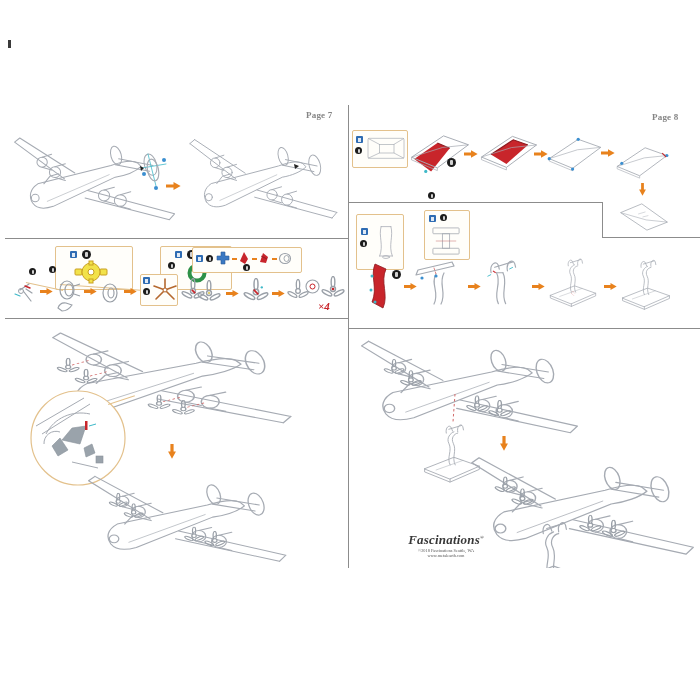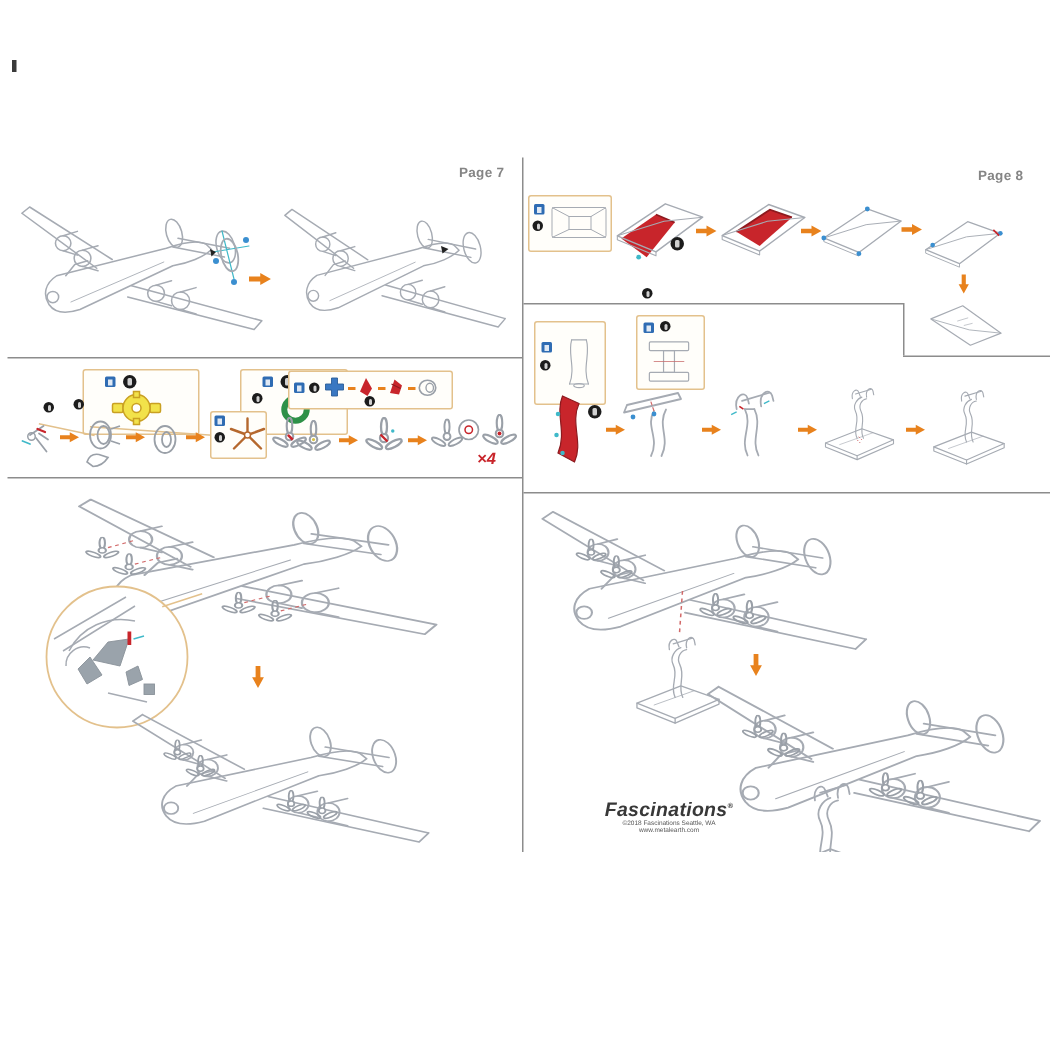--- a/index.html
+++ b/index.html
@@ -1,18 +1,18 @@
 <!DOCTYPE html>
 <html style="--arrow-orange: #E8821D; --accent-red: #C8252B; --badge-blue: #2F6CB3; --badge-black: #1C1C1C; --callout-tan: #E3C18C; --line-art: #A6ABB3; --attach-blue: #3B8FD0; --cyan-mark: #3FB9C9; --part-yellow: #F2E24A; --part-green: #2E9148; --part-brown: #B5682E; --divider-gray: #8C8C8C; --page-label-gray: #858585;"><head>
 <meta charset="utf-8">
 <style>
   *{margin:0;padding:0;box-sizing:border-box}
   html,body{background:#fff}
   #canvas{position:relative;width:700px;height:568px;background:#ffffff;
-          font-family:Liberation Sans, sans-serif;overflow:hidden}
+          font-family:Liberation Serif, serif;overflow:hidden}
   .abs{position:absolute}
   .line{position:absolute;background:var(--divider-gray,#8c8c8c)}
   .page-label{position:absolute;font-size:9px;font-weight:bold;color:var(--page-label-gray,#858585);letter-spacing:.2px}
   .callout{position:absolute;border:1px solid var(--callout-tan,#e3c18c);background:#fffefa;border-radius:2px}
   .badge-sq{position:absolute;width:7px;height:7px;background:var(--badge-blue,#2f6cb3);border-radius:1px}
   .badge-sq::after{content:"";position:absolute;left:2px;top:1.5px;width:3px;height:4px;background:rgba(255,255,255,.85)}
   .badge-dot{position:absolute;width:9px;height:9px;background:var(--badge-black,#1c1c1c);border-radius:50%}
   .badge-dot::after{content:"";position:absolute;left:3px;top:2px;width:3px;height:5px;background:rgba(255,255,255,.8);border-radius:1px}
   .badge-dot.sm{width:7px;height:7px}
   .badge-dot.sm::after{left:2.5px;top:1.5px;width:2px;height:4px}

